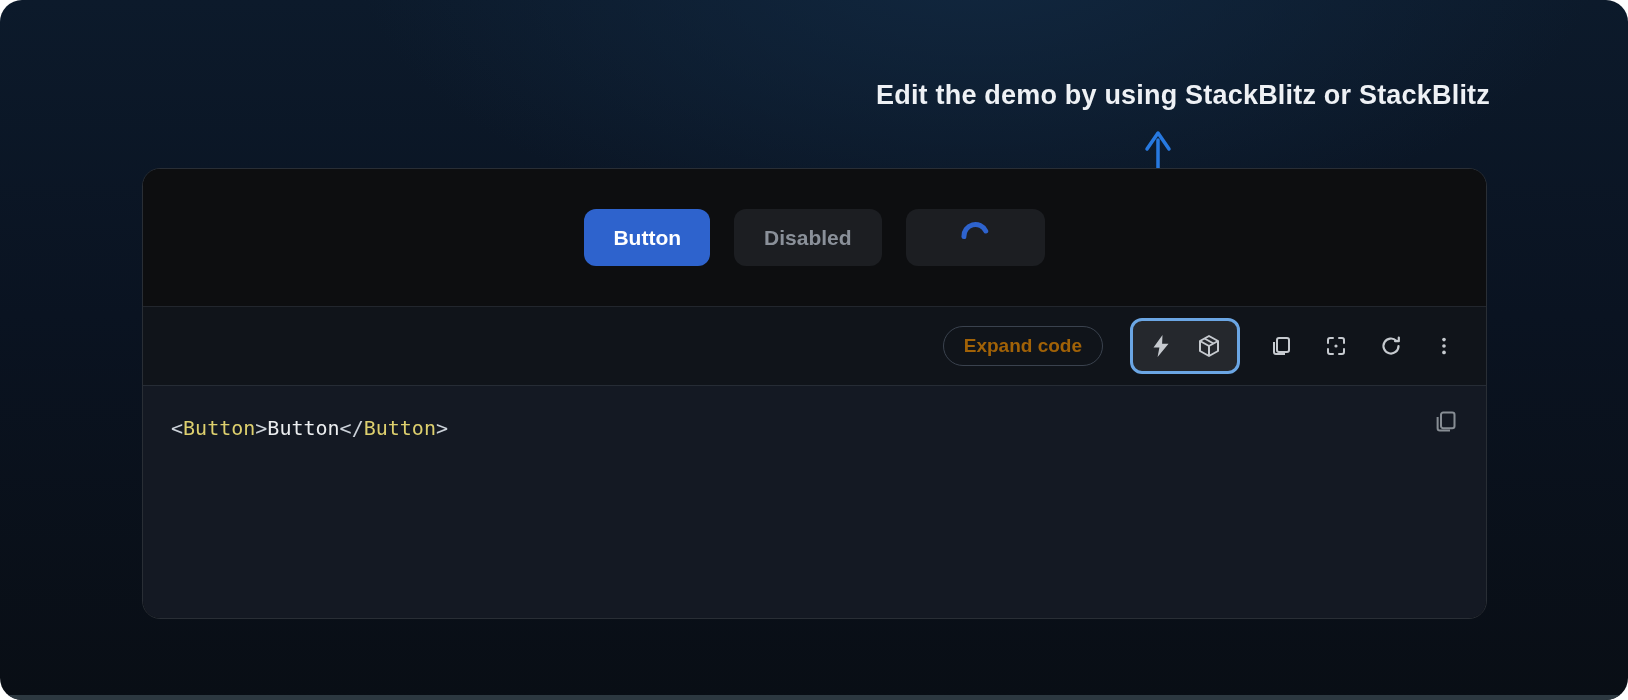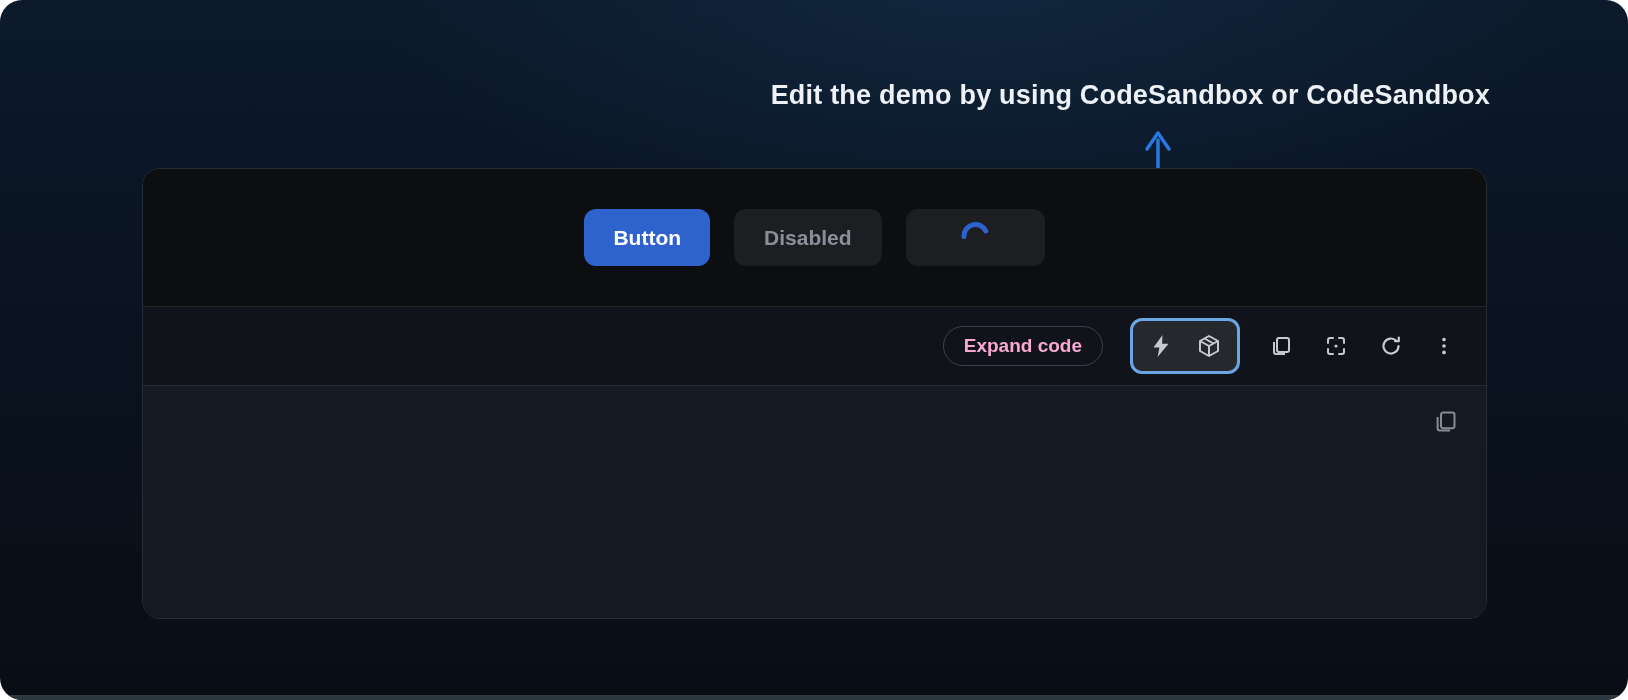--- a/index.html
+++ b/index.html
@@ -41,21 +41,21 @@
   .btn-primary { background:#2e63cd; color:#ffffff; padding:0 29px; }
   .btn-disabled { background:#1c1e22; color:#8a9099; padding:0 30px; }
   .btn-loading { background:#1c1e22; width:139px; }
 
   .demo-toolbar {
     height:79px; flex:none; background:#10141a; border-top:1px solid #22262d;
     display:flex; align-items:center; justify-content:flex-end; gap:27px; padding-right:30px;
   }
   .pill {
     height:40px; padding:0 20px; border-radius:20px; border:1px solid #3a424e;
-    background:transparent; color:#f9a8d4; font-size:19px; font-weight:600;
+    background:transparent; color:#a16207; font-size:19px; font-weight:600;
     font-family:"Liberation Sans", sans-serif; display:flex; align-items:center; cursor:pointer;
   }
   .highlight-box {
     display:flex; align-items:center; gap:4px; padding:3px 6px;
     border:3px solid #6ba6e4; border-radius:12px; background:#25282d;
   }
   .icon-btn { width:44px; height:44px; display:flex; align-items:center; justify-content:center;
               background:transparent; border:none; cursor:pointer; color:#c6cacf; }
   .tool-icon { width:24px; height:24px; display:flex; align-items:center; justify-content:center; color:#c6cacf; }
 
@@ -73,21 +73,21 @@
   .code-copy-btn { position:absolute; top:22px; right:26px; background:transparent; border:none;
                    color:#878d94; cursor:pointer; width:30px; height:30px;
                    display:flex; align-items:center; justify-content:center; }
 </style>
 </head>
 <body>
 
 <div class="canvas">
   <div class="panel">
 
-    <div class="annotation-text">Edit the demo by using CodeSandbox or CodeSandbox</div>
+    <div class="annotation-text">Edit the demo by using StackBlitz or StackBlitz</div>
 
     <svg class="arrow-svg" viewBox="0 0 1628 700" fill="none" xmlns="http://www.w3.org/2000/svg">
       <path d="M1215 291 L1215 233 Q1215 213 1195 213 L1178 213 Q1158 213 1158 193 L1158 140" stroke="#2779e0" stroke-width="3.5" stroke-linecap="round"></path>
       <path d="M1147 149 L1158 133 L1169 149" stroke="#2779e0" stroke-width="3.5" stroke-linecap="round" stroke-linejoin="round"></path>
       <circle cx="1215" cy="300" r="8.5" stroke="#2779e0" stroke-width="3.5" fill="none"></circle>
     </svg>
 
     <div class="demo-card">
 
       <div class="demo-preview">
@@ -161,20 +161,21 @@
               <circle cx="12" cy="5" r="2"></circle>
                 <circle cx="12" cy="12" r="2"></circle>
                 <circle cx="12" cy="19" r="2"></circle>
             </svg>
           </span>
         </button>
       </div>
 
       <div class="demo-code">
         <div>
+            <div class="code-line"><span class="tok-punc">&lt;</span><span class="tok-tag">Button</span><span class="tok-punc">&gt;</span><span class="tok-text">Button</span><span class="tok-punc">&lt;/</span><span class="tok-tag">Button</span><span class="tok-punc">&gt;</span></div>
           </div>
         <button class="code-copy-btn">
           <span>
             <svg width="27" height="27" viewBox="0 0 24 24" fill="none" stroke="currentColor" stroke-width="1.8" stroke-linejoin="round">
               <rect x="8" y="4" width="12" height="14" rx="2"></rect>
               <path d="M5 8 V18 a2 2 0 0 0 2 2 h9"></path>
             </svg>
           </span>
         </button>
       </div>

